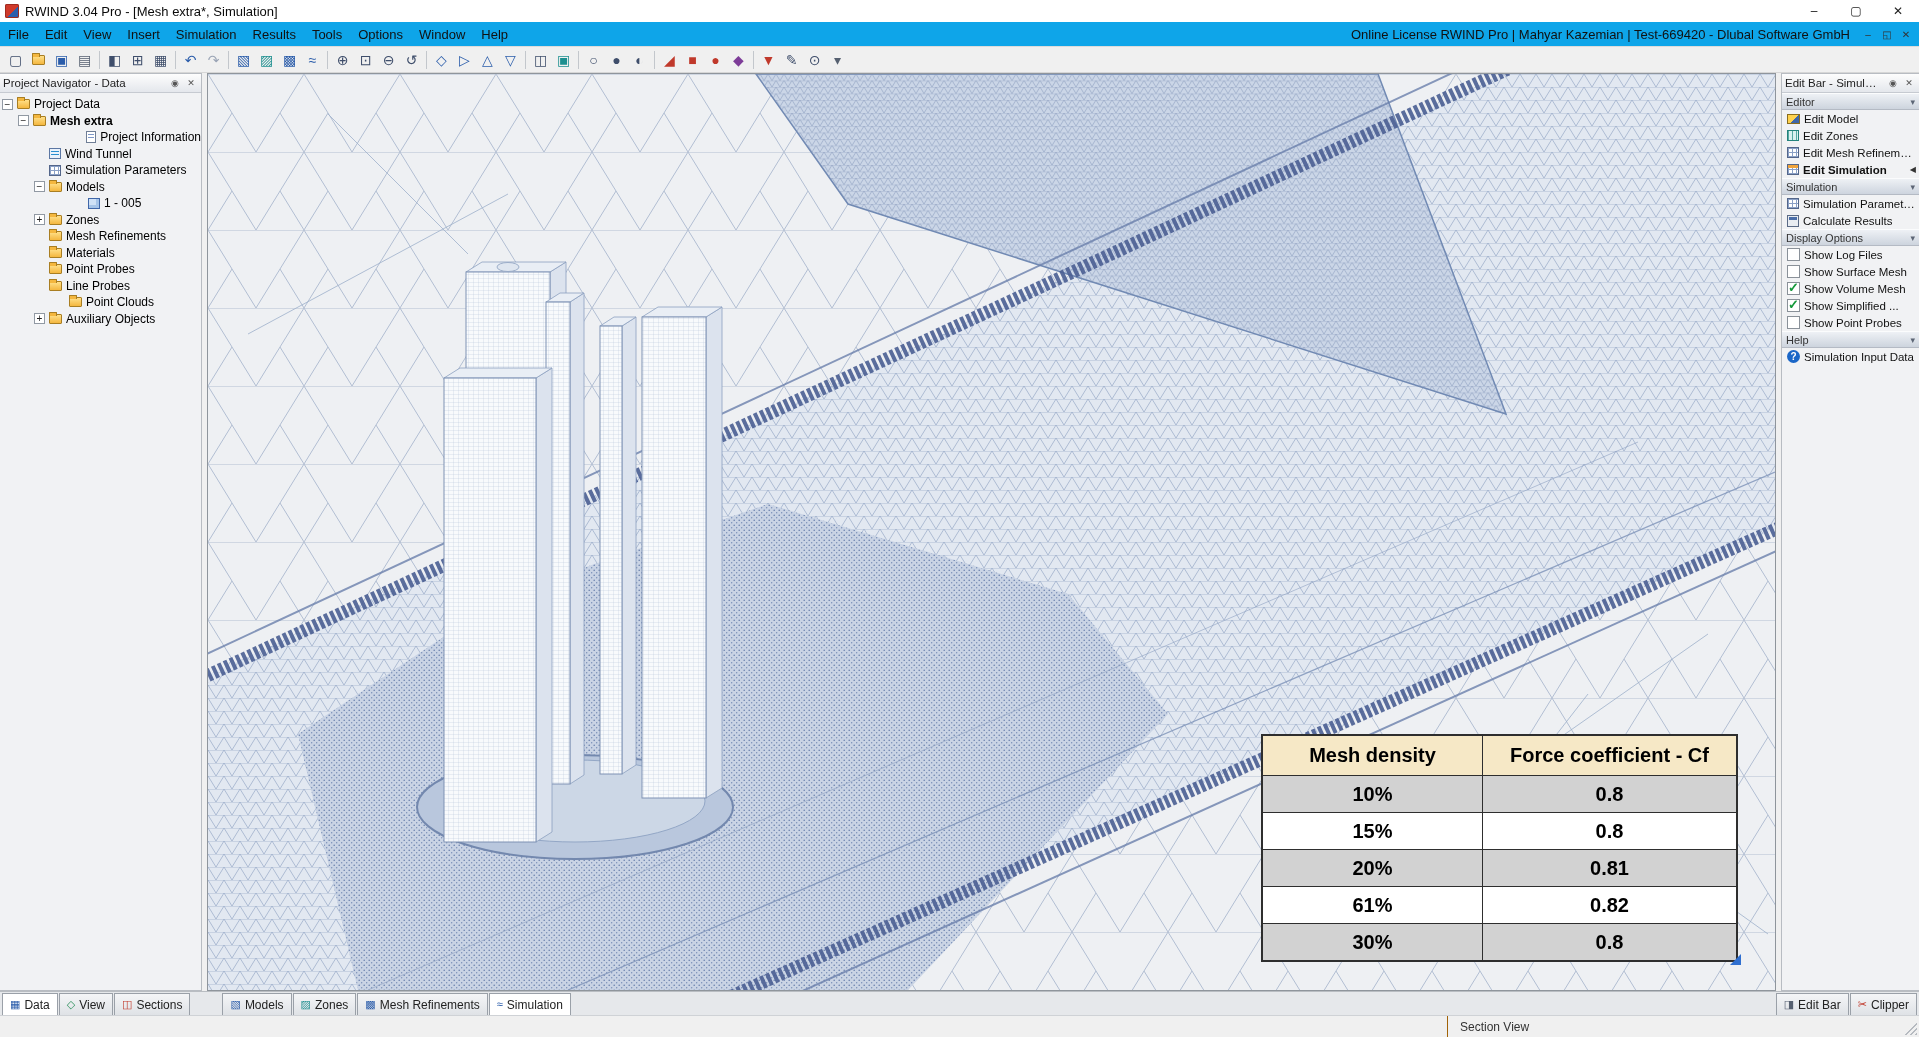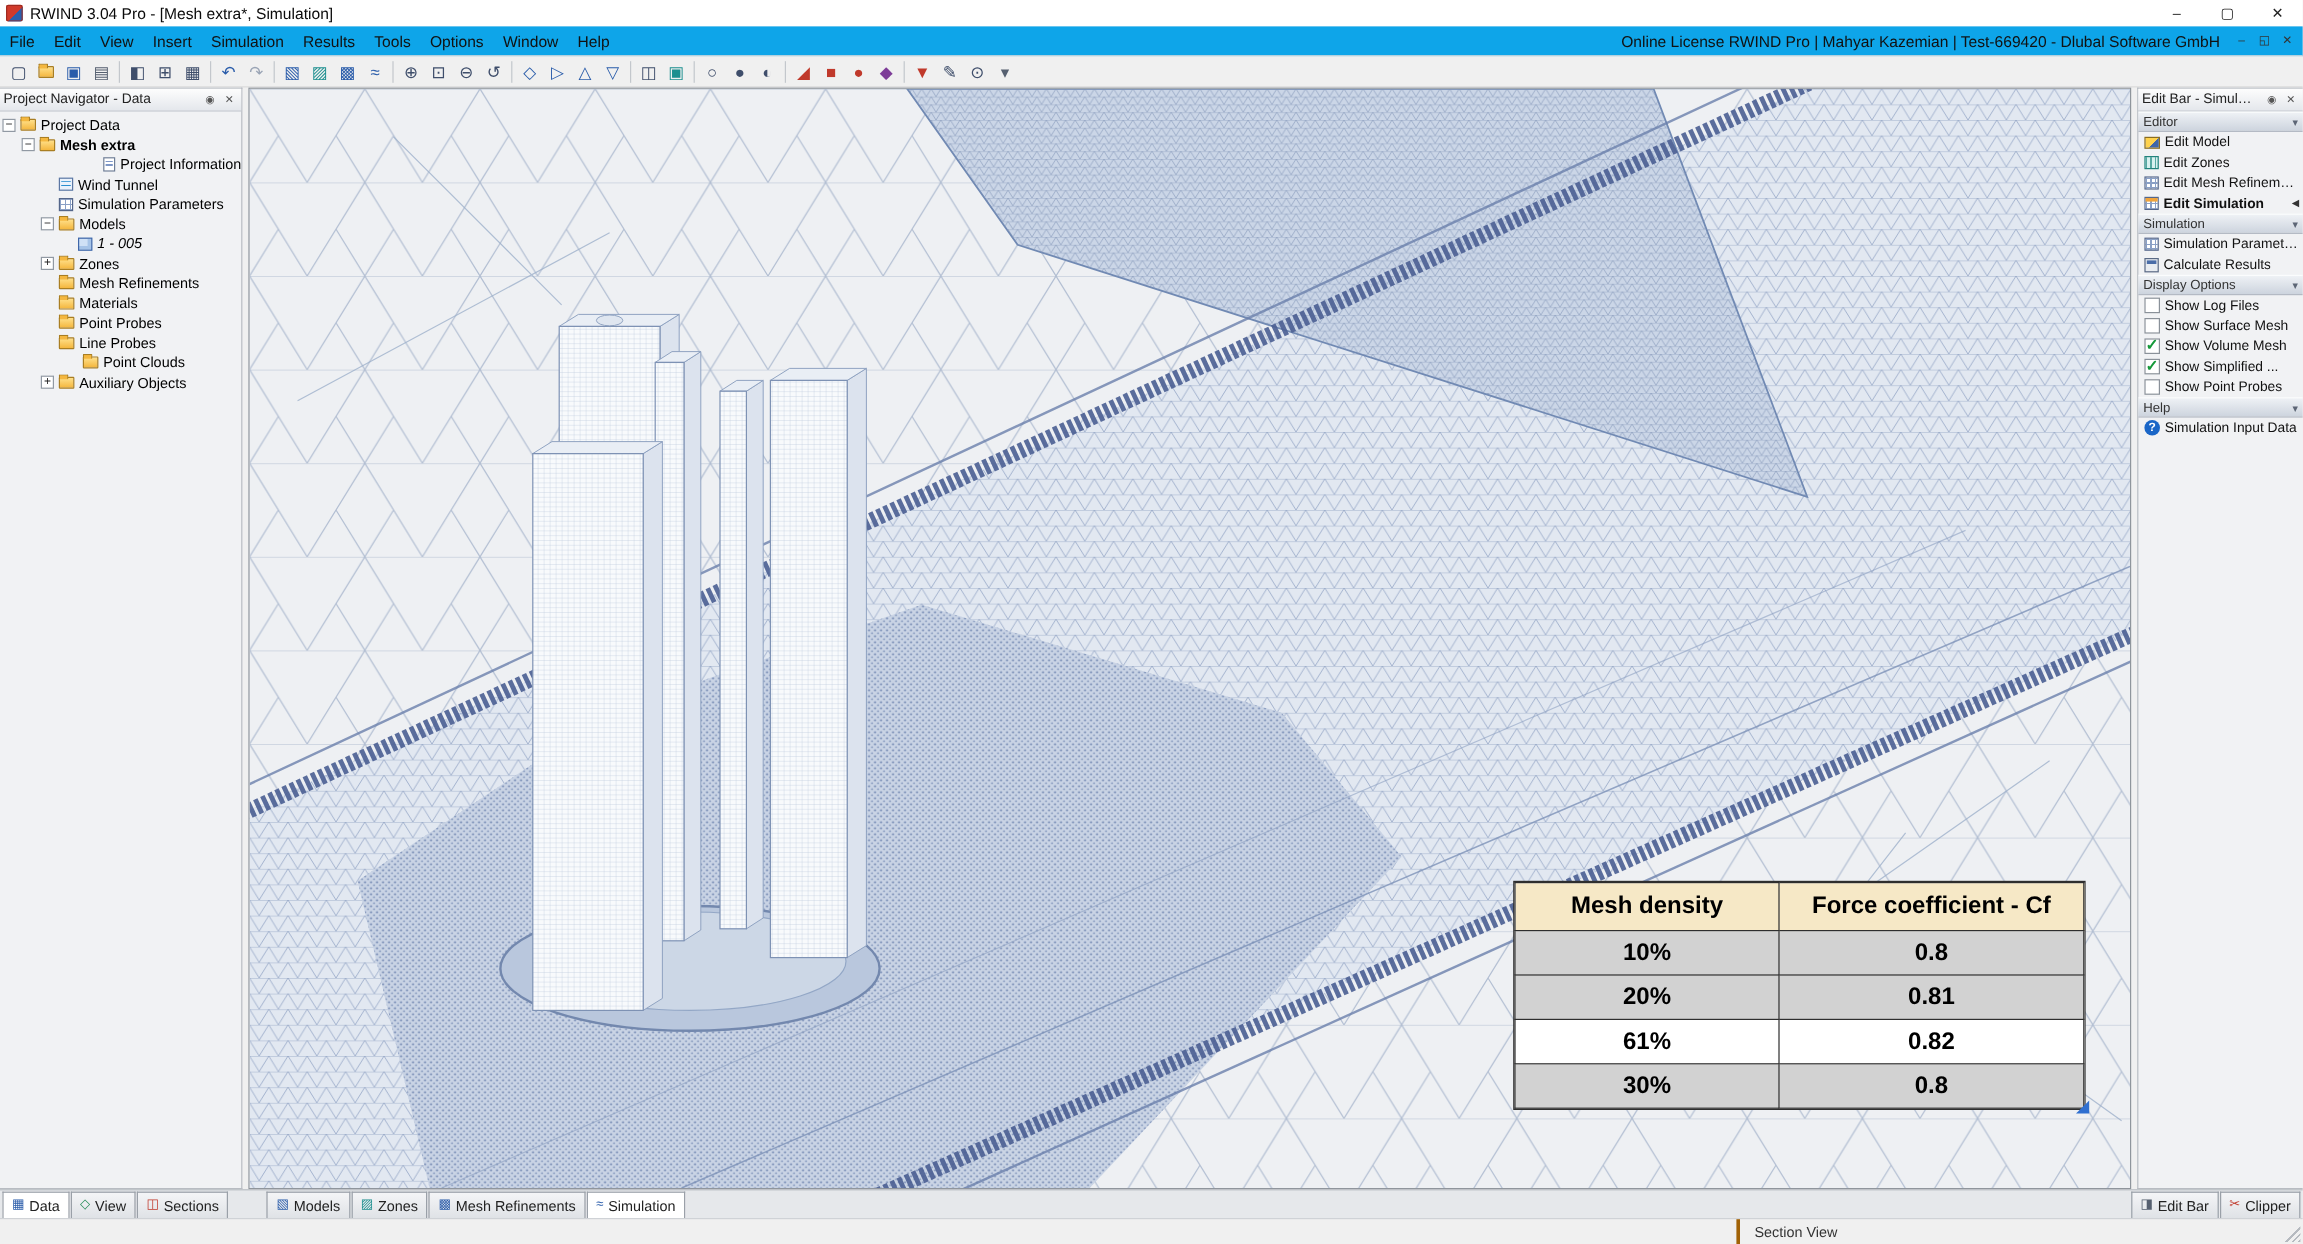--- a/index.html
+++ b/index.html
@@ -113,21 +113,21 @@
   .tabs-right{margin-left:auto;margin-right:2px}
   .tab{display:flex;align-items:center;gap:4px;padding:0 7px;font-size:12px;color:#222;white-space:nowrap;
     background:linear-gradient(#f4f5f7,#dfe2e6);border:1px solid #9aa0a8;border-bottom:none}
   .tab.active{background:#fff}
   .tabico{font-size:11px;line-height:1}
 
   
   .statusbar{height:22px;background:#f0f0f0;border-top:1px solid #cfd2d6;display:flex;align-items:center;
     flex:none;position:relative;font-size:12px;color:#333}
   .sb-view{position:absolute;right:352px;top:0;bottom:0;display:flex;align-items:center;
-    padding-left:12px;border-left:3px solid #a16207;min-width:120px}
+    padding-left:12px;border-left:1px solid #a16207;min-width:120px}
   .grip{position:absolute;right:2px;bottom:2px;width:13px;height:13px;
     background:linear-gradient(135deg,transparent 0 50%,#b6bac0 50% 58%,transparent 58% 70%,#b6bac0 70% 78%,transparent 78% 90%,#b6bac0 90%)}
 </style>
 </head>
 <body>
 
 <div class="app">
 
   <div class="titlebar">
     <span class="applogo"></span>
@@ -307,21 +307,21 @@
           <div class="trow" style="padding-left: 34px;">
             <span class="exp hid"></span>
             <span class="cico cico-grid"></span>
             <span class="tlabel">Simulation Parameters</span>
           </div>
           <div class="trow" style="padding-left: 34px;">
             <span class="exp">−</span>
             <span class="cico cico-folder"></span>
             <span class="tlabel">Models</span>
           </div>
-          <div class="trow" style="padding-left: 50px; font-style: italic;">
+          <div class="trow" style="padding-left: 73px;">
             <span class="exp hid"></span>
             <span class="cico cico-model"></span>
             <span class="tlabel">1 - 005</span>
           </div>
           <div class="trow" style="padding-left: 34px;">
             <span class="exp">+</span>
             <span class="cico cico-folder"></span>
             <span class="tlabel">Zones</span>
           </div>
           <div class="trow" style="padding-left: 34px;">
@@ -443,20 +443,24 @@
             <tr>
               <th class="c1">Mesh density</th>
               <th class="c2">Force coefficient - Cf</th>
             </tr>
           </thead>
           <tbody>
               <tr class="g">
                 <td>10%</td>
                 <td>0.8</td>
               </tr>
+              <tr class="w">
+                <td>15%</td>
+                <td>0.8</td>
+              </tr>
               <tr class="g">
                 <td>20%</td>
                 <td>0.81</td>
               </tr>
               <tr class="w">
                 <td>61%</td>
                 <td>0.82</td>
               </tr>
               <tr class="g">
                 <td>30%</td>

